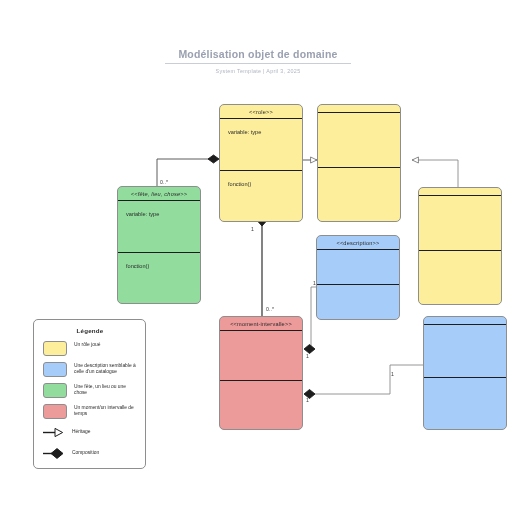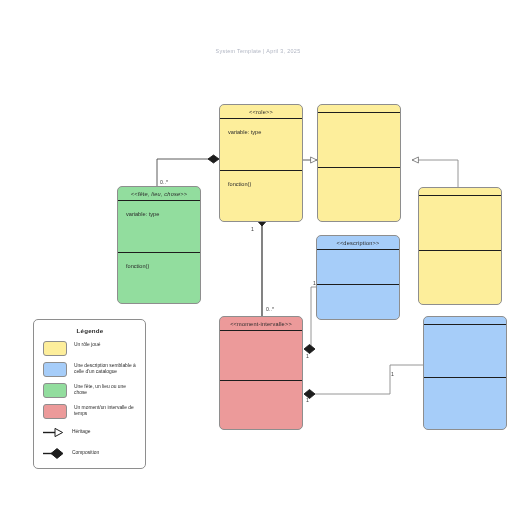--- a/index.html
+++ b/index.html
@@ -138,20 +138,21 @@
   .leg-row.sym { align-items: center; margin-bottom: 8px; }
   .leg-sym {
     width: 22px; height: 13px;
     flex: 0 0 auto; margin-right: 7px;
   }
 </style>
 </head>
 <body>
 
 <div id="header">
+  <div id="doc-title">Modélisation objet de domaine</div>
   <div id="doc-subtitle">System Template  |  April 3, 2025</div>
 </div>
 
 <div id="canvas">
 
   <svg id="wires" viewBox="0 0 516 516">
     <defs>
       <marker id="inh" viewBox="0 0 10 10" refX="9.5" refY="5" markerWidth="8" markerHeight="8" orient="auto-start-reverse">
         <path d="M0.6,0.8 L9.3,5 L0.6,9.2 z" fill="#ffffff" stroke="#4a4a4a" stroke-width="0.9"></path>
       </marker>

